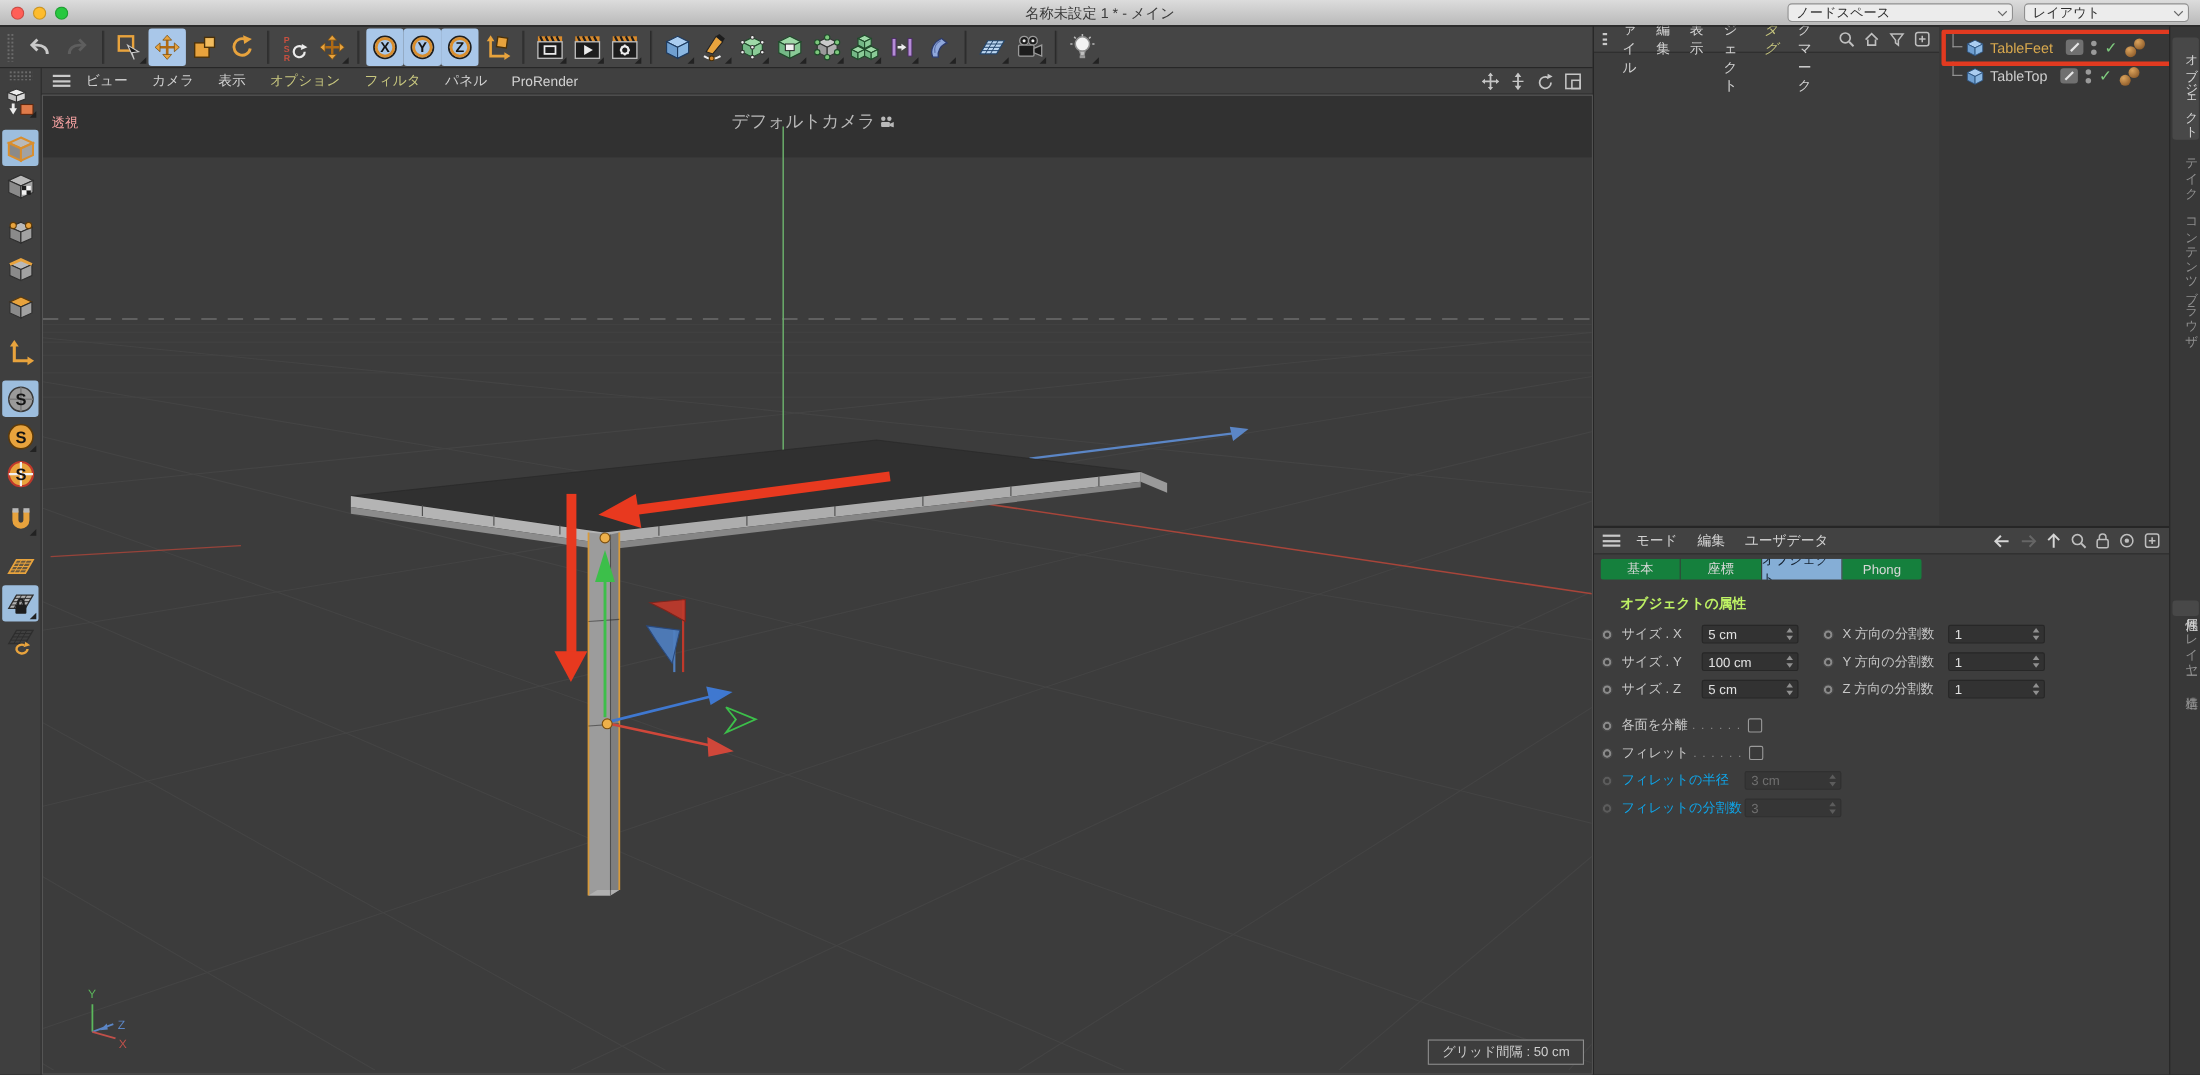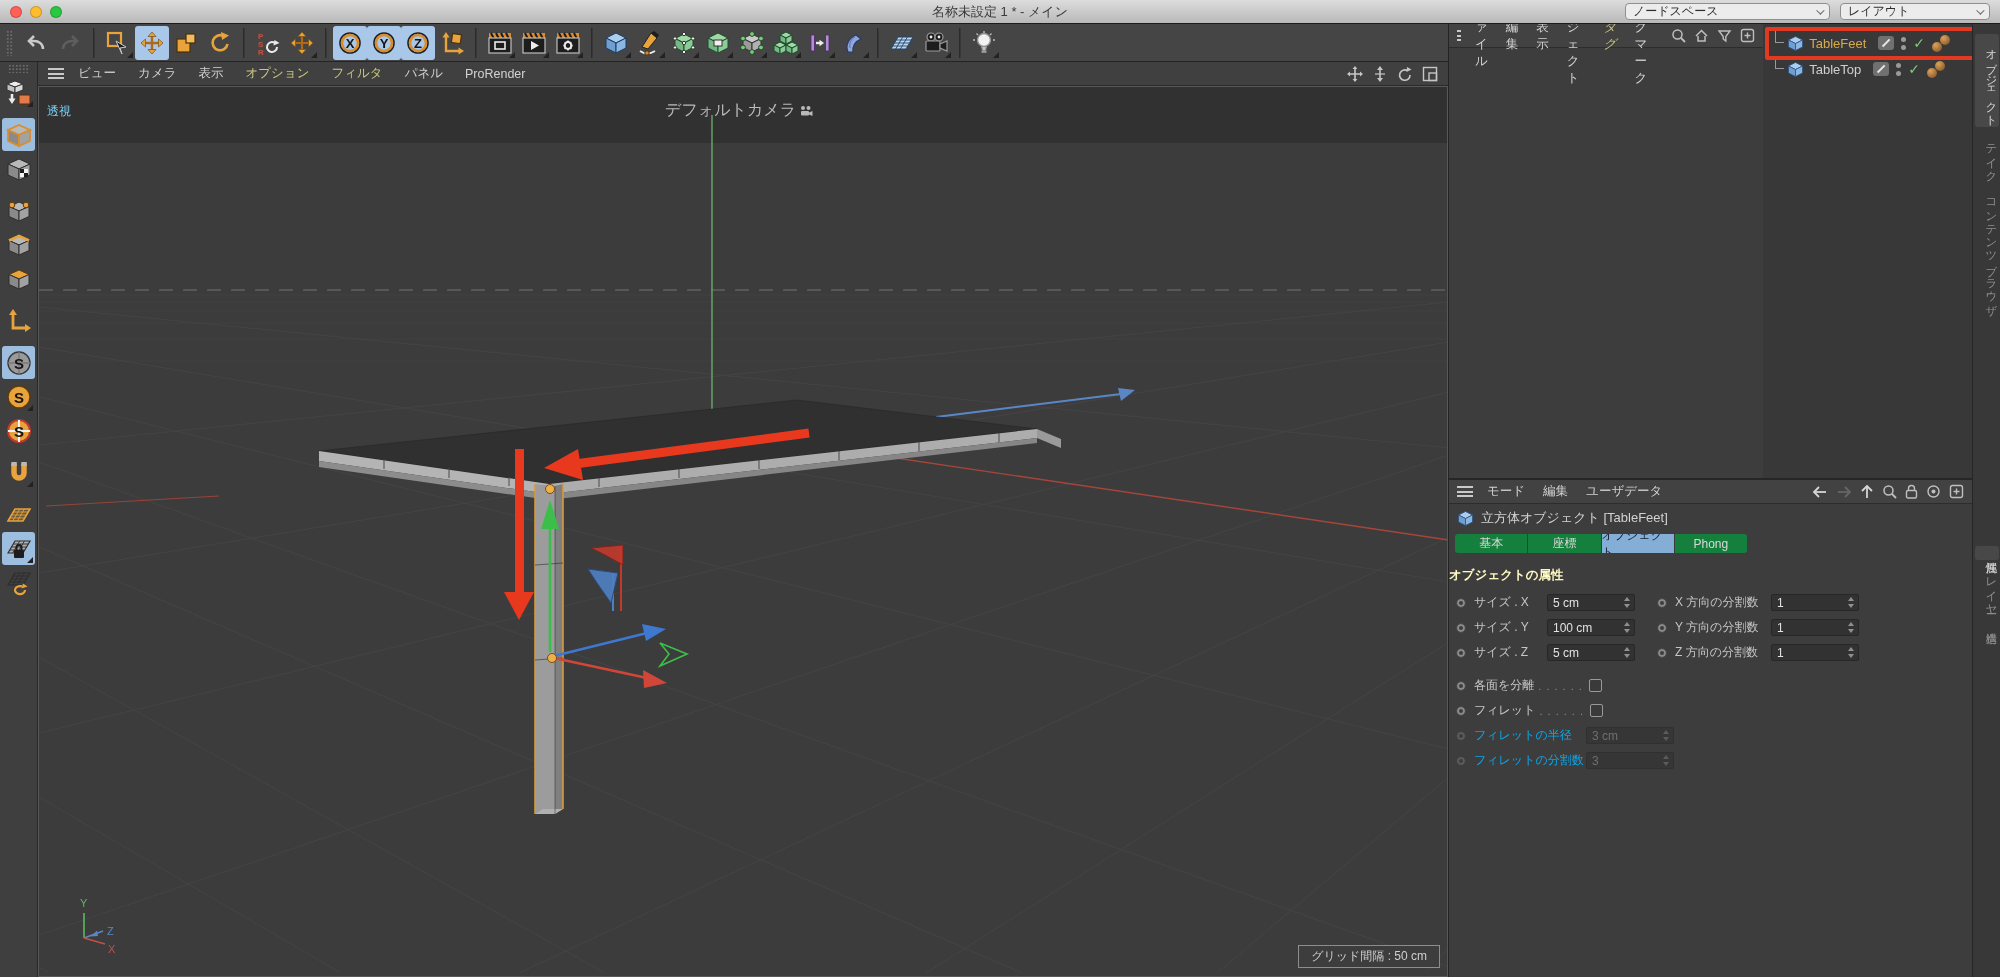--- a/index.html
+++ b/index.html
@@ -53,21 +53,21 @@
   .vp-menubar { height:24px; flex:0 0 24px; background:#404040; border-bottom:1px solid #2a2a2a;
     display:flex; align-items:center; padding:0 10px; gap:0; }
   .burger { width:16px; height:11px; border-top:2px solid #c9c9c9; border-bottom:2px solid #c9c9c9;
     background:linear-gradient(#c9c9c9,#c9c9c9) center/100% 2px no-repeat; margin-right:14px; }
   .menu-item { color:#d2d2d2; font-size:12.5px; margin-right:22px; cursor:default; }
   .menu-item.hl { color:#c9c87f; }
   .menu-item.tag { color:#c9c87f; font-style:italic; }
   .vp-nav { margin-left:auto; display:flex; gap:9px; align-items:center; }
 
   .vp-canvas { flex:1; position:relative; background:#3c3c3c; border:1px solid #585858; overflow:hidden; }
-  .vp-label { position:absolute; color:#7dd3fc; font-size:12px; }
+  .vp-label { position:absolute; color:#fca5a5; font-size:12px; }
   .cam-label { position:absolute; top:13px; left:700px; transform:translateX(-50%);
     color:#b9b9b9; font-size:16px; display:flex; align-items:center; gap:4px; }
   .grid-label { position:absolute; right:7px; bottom:8px; border:1px solid #8d8d8d; background:#3d3d3d;
     color:#cfcfcf; padding:2px 12px; font-size:12px; }
 
   
   .right-col { width:524px; flex:0 0 524px; display:flex; flex-direction:column;
     background:#3d3d3d; border-left:1px solid #242424; }
   .panel-menubar { height:24px; flex:0 0 24px; background:#424242; border-bottom:1px solid #2c2c2c;
     display:flex; align-items:center; padding:0 8px; }
@@ -94,21 +94,21 @@
   .om-annot { position:absolute; left:2px; top:3px; width:260px; height:33px;
     border:4px solid #e23a20; border-radius:2px; pointer-events:none; }
 
   .am { flex:1; display:flex; flex-direction:column; min-height:0; }
   .am-title { height:26px; display:flex; align-items:center; gap:7px; padding:2px 8px 0; color:#d2d2d2; font-size:13px; }
   .am-tabs { display:flex; margin:4px 0 2px 6px; width:292px; border-radius:3px; overflow:hidden; }
   .am-tab { flex:1; height:19px; background:#15803d; border-right:1px solid #3a3a3a;
     color:#d8d8d8; font-size:12px; display:flex; align-items:center; justify-content:center; }
   .am-tab:last-child{ border-right:none; }
   .am-tab.sel { background:#85aed6; color:#14202e; }
-  .am-section { font-weight:bold; color:#fef9c3; padding:12px 0 6px; font-size:12.5px; }
+  .am-section { font-weight:bold; color:#bef264; padding:12px 24px 6px; font-size:12.5px; }
   .fld-row { height:25px; display:flex; align-items:center; padding-left:8px; }
   .kf { width:8px; height:8px; border:2px solid #8a8a8a; border-radius:50%; outline:1px solid #4a4a4a; margin-right:9px; }
   .kf.dim { border-color:#5c5c5c; outline-color:#414141; }
   .fld-label { width:73px; color:#c6c6c6; font-size:12px; }
   .fld-label.w2 { width:96px; }
   .fld-label.dim { color:#0ea5e9; }
   .fld { width:88px; height:17px; background:#323232; border:1px solid #272727; border-radius:2px;
     display:flex; align-items:center; padding:0 2px 0 5px; color:#e2e2e2; font-size:12px; }
   .fld.dim { color:#6f6f6f; background:#363636; border-color:#303030;justify-content:space-between; }
   .spin { margin-left:auto; display:flex; flex-direction:column; gap:2.5px; padding-right:2px; }
@@ -730,28 +730,20 @@
                 <circle cx="7.5" cy="7.5" r="5.5" fill="none" stroke="#bfbfbf" stroke-width="1.4"></circle>
                 <circle cx="7.5" cy="7.5" r="2" fill="#bfbfbf"></circle>
               </svg>
             <svg class="i" width="15" height="15">
                 <rect x="1.5" y="1.5" width="12" height="12" rx="2" fill="none" stroke="#bfbfbf" stroke-width="1.4"></rect>
                 <path d="M7.5 4.5v6M4.5 7.5h6" stroke="#bfbfbf" stroke-width="1.4"></path>
               </svg>
           </span>
         </div>
 
-        <div class="am-title">
-          <svg class="i" width="17" height="17">
-              <polygon points="8.5,1.5 15.5,5 8.5,8.5 1.5,5" fill="#aacdf0" stroke="#2c5380" stroke-width=".8"></polygon>
-              <polygon points="1.5,5 8.5,8.5 8.5,15.5 1.5,12" fill="#6f9fd0" stroke="#2c5380" stroke-width=".8"></polygon>
-              <polygon points="15.5,5 8.5,8.5 8.5,15.5 15.5,12" fill="#8ab7e2" stroke="#2c5380" stroke-width=".8"></polygon>
-            </svg>
-          <span>立方体オブジェクト [TableFeet]</span>
-        </div>
 
         <div class="am-tabs">
           <div class="am-tab">基本</div>
           <div class="am-tab">座標</div>
           <div class="am-tab sel">オブジェクト</div>
           <div class="am-tab">Phong</div>
         </div>
 
         <div class="am-section">オブジェクトの属性</div>
 

